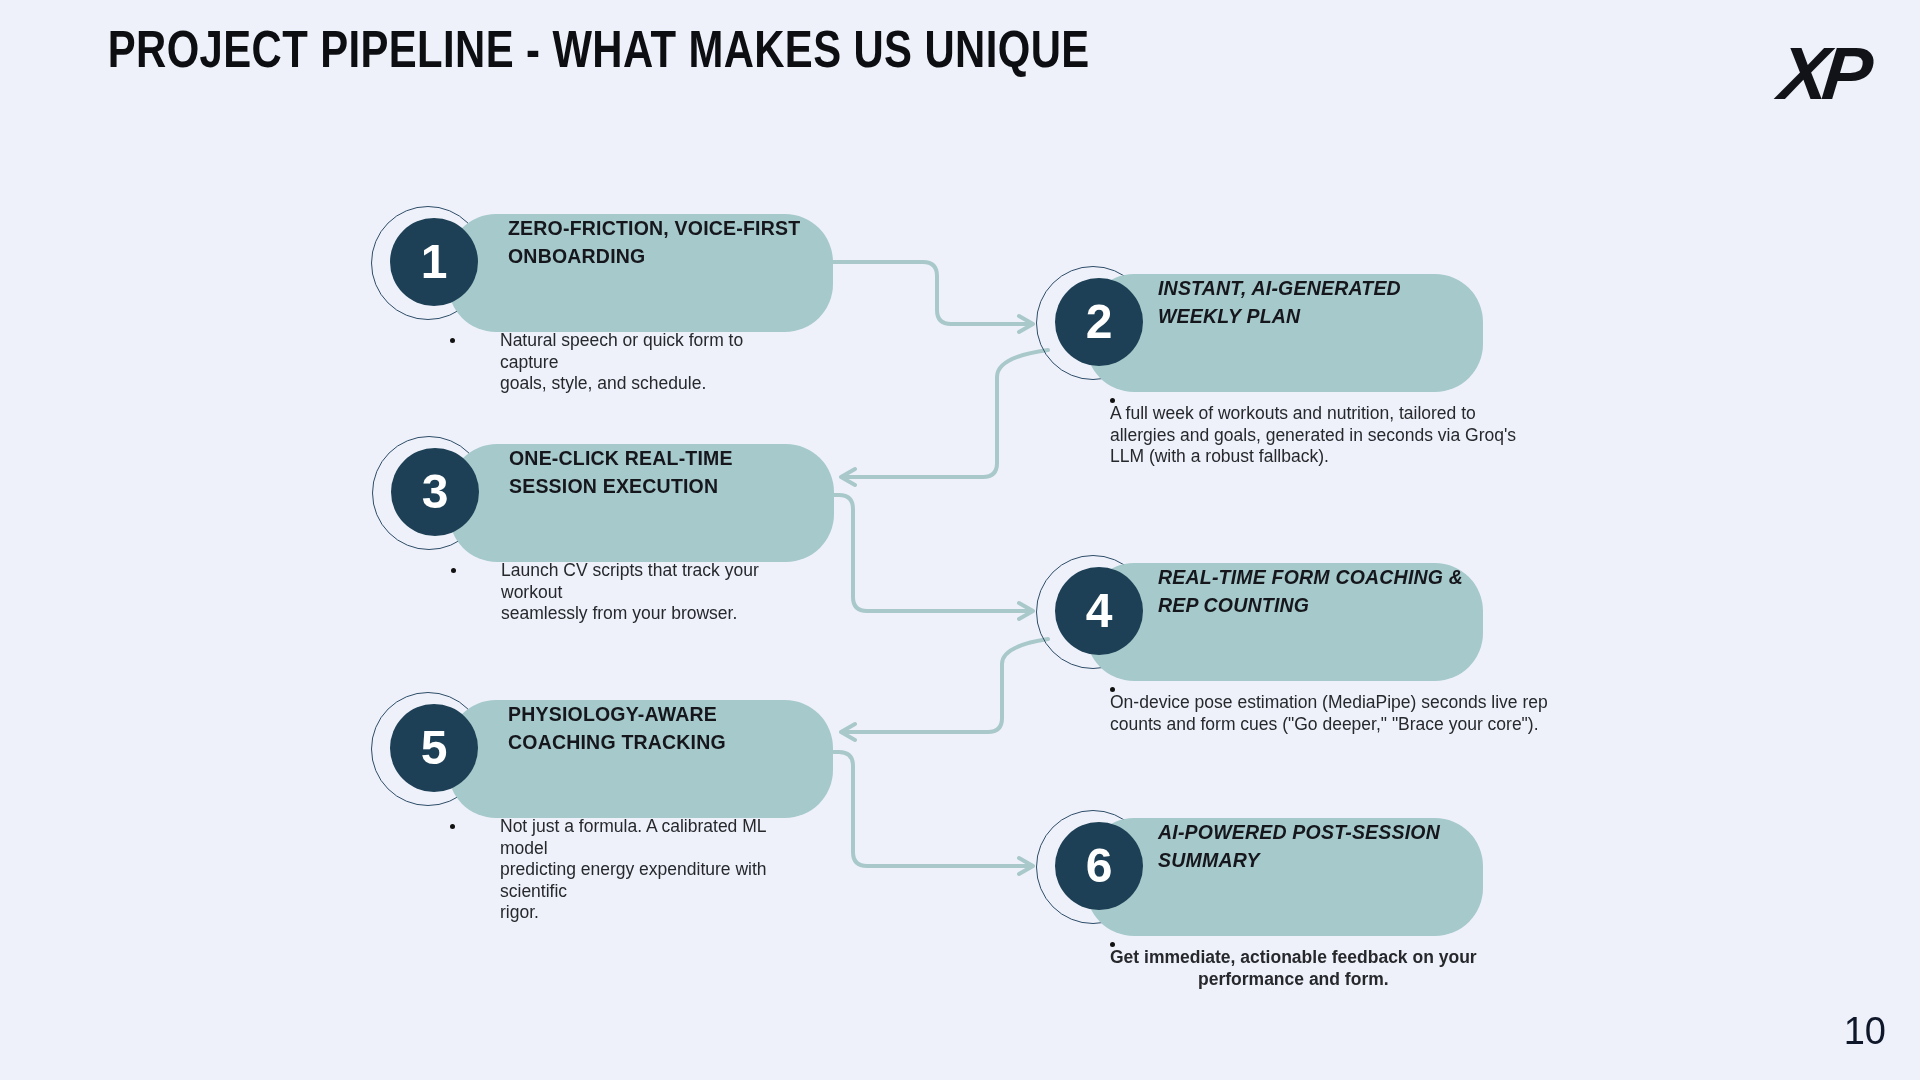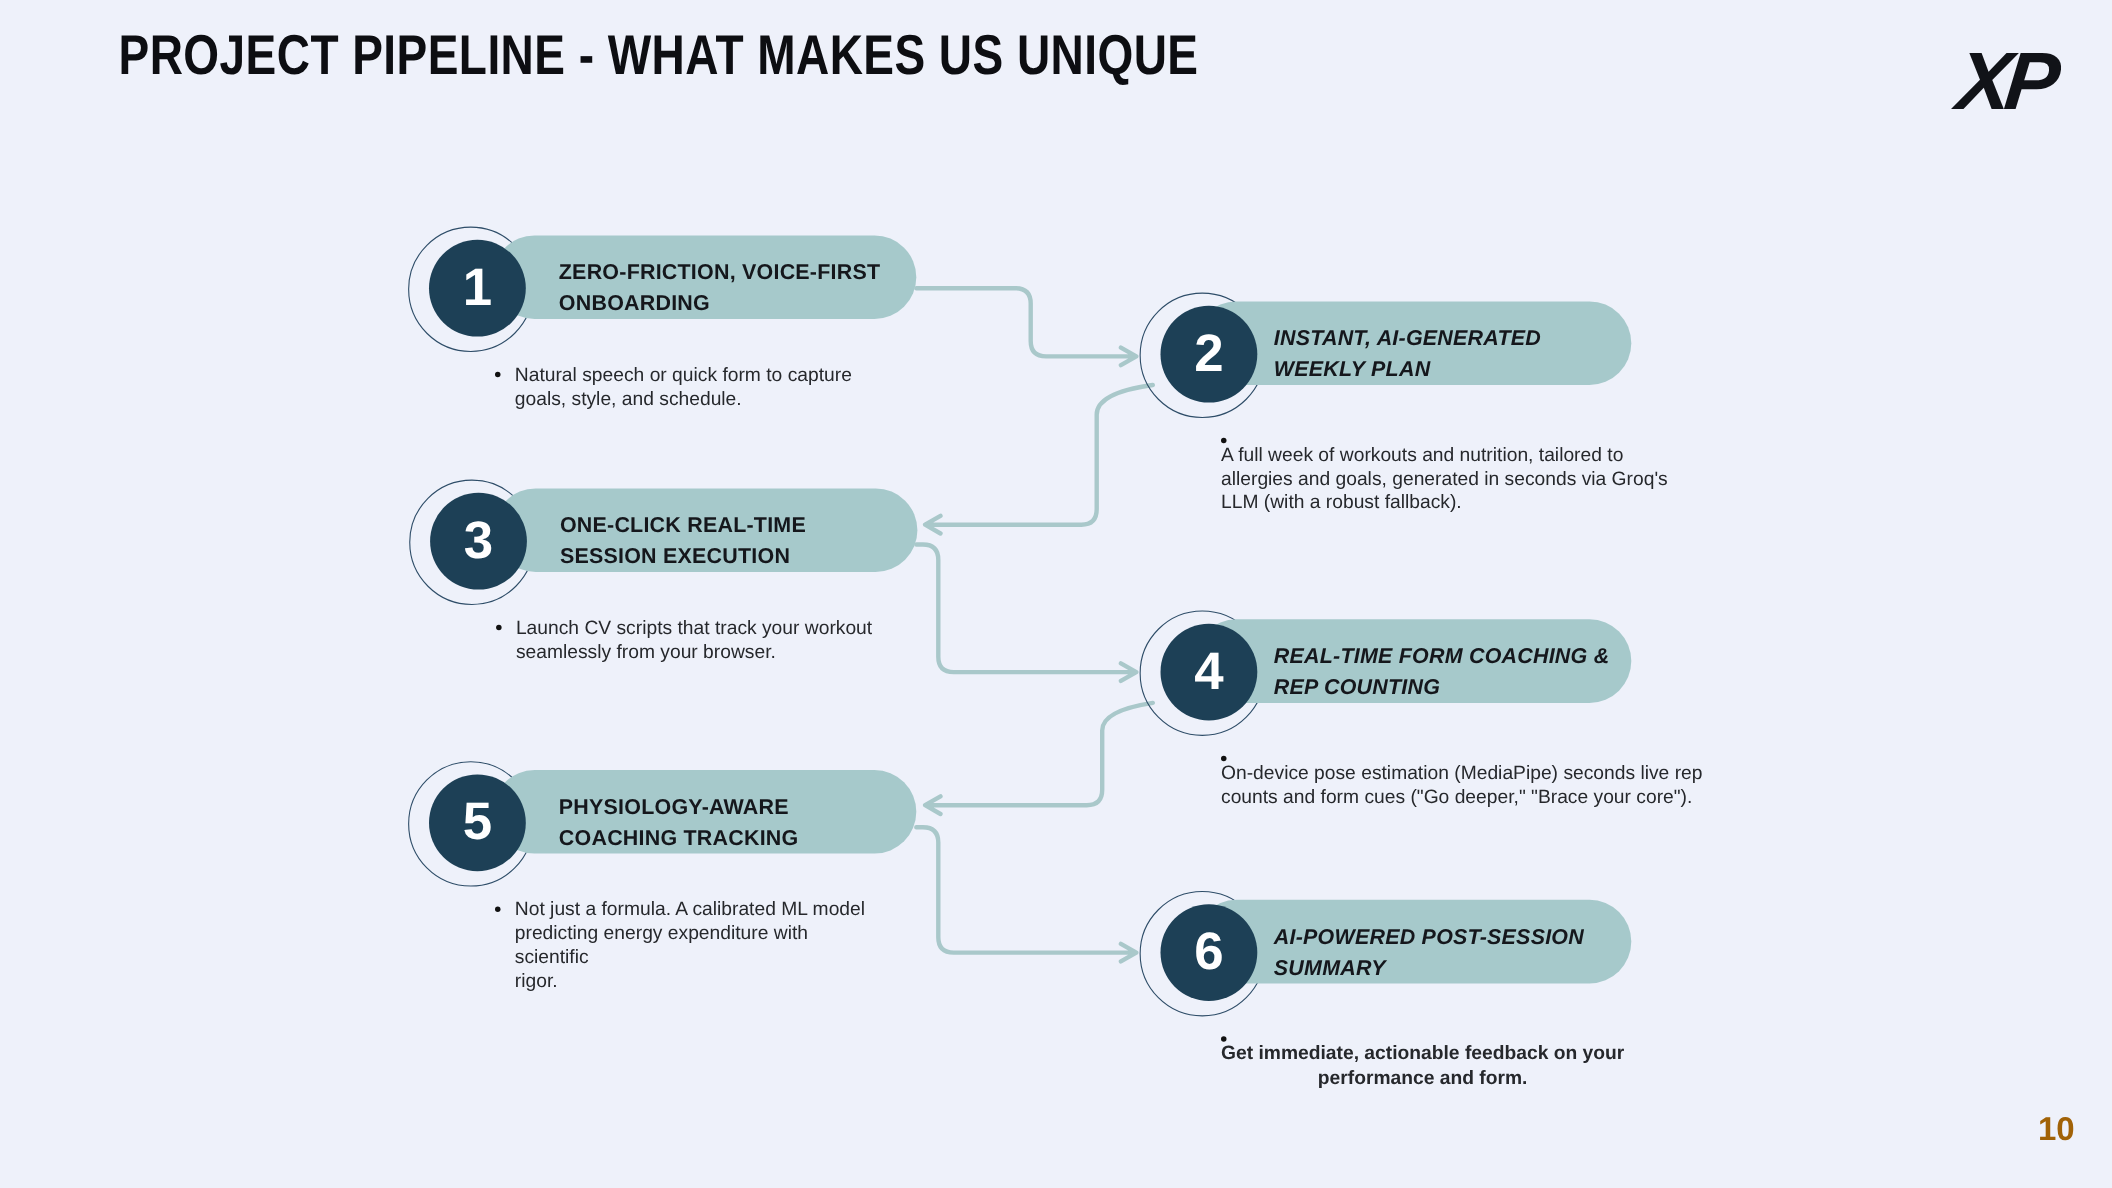--- a/index.html
+++ b/index.html
@@ -36,62 +36,62 @@
   svg.connectors path{stroke:var(--connector);stroke-width:4;fill:none;
     stroke-linecap:round;stroke-linejoin:round;}
 
   
   .step{position:absolute;z-index:2;width:0;height:0;}
   .ring{
     position:absolute;left:0;top:0;width:114px;height:114px;border-radius:50%;
     border:1.5px solid var(--ring);z-index:1;
   }
   .pill{
-    position:absolute;top:8px;height:76px;border-radius:48px;background:var(--pill);
-    display:flex;align-items:flex-end;z-index:2;
+    position:absolute;top:8px;height:118px;border-radius:48px;background:var(--pill);
+    display:flex;align-items:flex-start;z-index:2;
   }
   .step--left .pill{left:77px;width:385px;padding-left:60px;}
   .step--right .pill{left:50px;width:397px;padding-left:72px;font-style:italic;}
   .pill-title{
     font-size:19.5px;font-weight:800;line-height:28px;color:var(--heading);
     letter-spacing:0.2px;white-space:pre-line;
   }
   .num-circle{
     position:absolute;left:19px;top:12px;width:88px;height:88px;border-radius:50%;
     background:var(--circle);display:flex;align-items:center;justify-content:center;z-index:3;
   }
   .num-circle span{
     color:var(--number);font-size:48px;font-weight:700;line-height:1;
   }
   .bullet{
     position:absolute;top:124px;display:flex;align-items:flex-start;z-index:2;
   }
-  .step--left .bullet{left:79px;width:345px;}
+  .step--left .bullet{left:79px;width:345px;gap:32px;}
   .step--right .bullet{left:74px;width:510px;flex-direction:column;}
   .dot{
     flex:0 0 auto;width:5px;height:5px;border-radius:50%;background:#111;
     margin-top:8px;margin-right:13px;
   }
   .bullet-text{
     font-size:17.5px;line-height:21.5px;color:var(--body);white-space:pre-line;
   }
   .bullet-text.strong{font-weight:700;text-align:center;}
 
   
   .s1{left:371px;top:206px;}
   .s2{left:1036px;top:266px;}
   .s3{left:372px;top:436px;}
   .s4{left:1036px;top:555px;}
   .s5{left:371px;top:692px;}
   .s6{left:1036px;top:810px;}
 
   
   .page-number{
-    position:absolute;right:34px;top:1010px;font-size:30px;font-weight:700;
-    color:#a16207;letter-spacing:0px;
+    position:absolute;right:34px;top:1010px;font-size:38px;font-weight:400;
+    color:#0f172a;letter-spacing:0px;
   }
 </style>
 </head>
 <body>
 
 <div class="canvas">
 
   <div class="title-wrap">
     <span class="title">PROJECT PIPELINE - WHAT MAKES US UNIQUE</span>
   </div>

